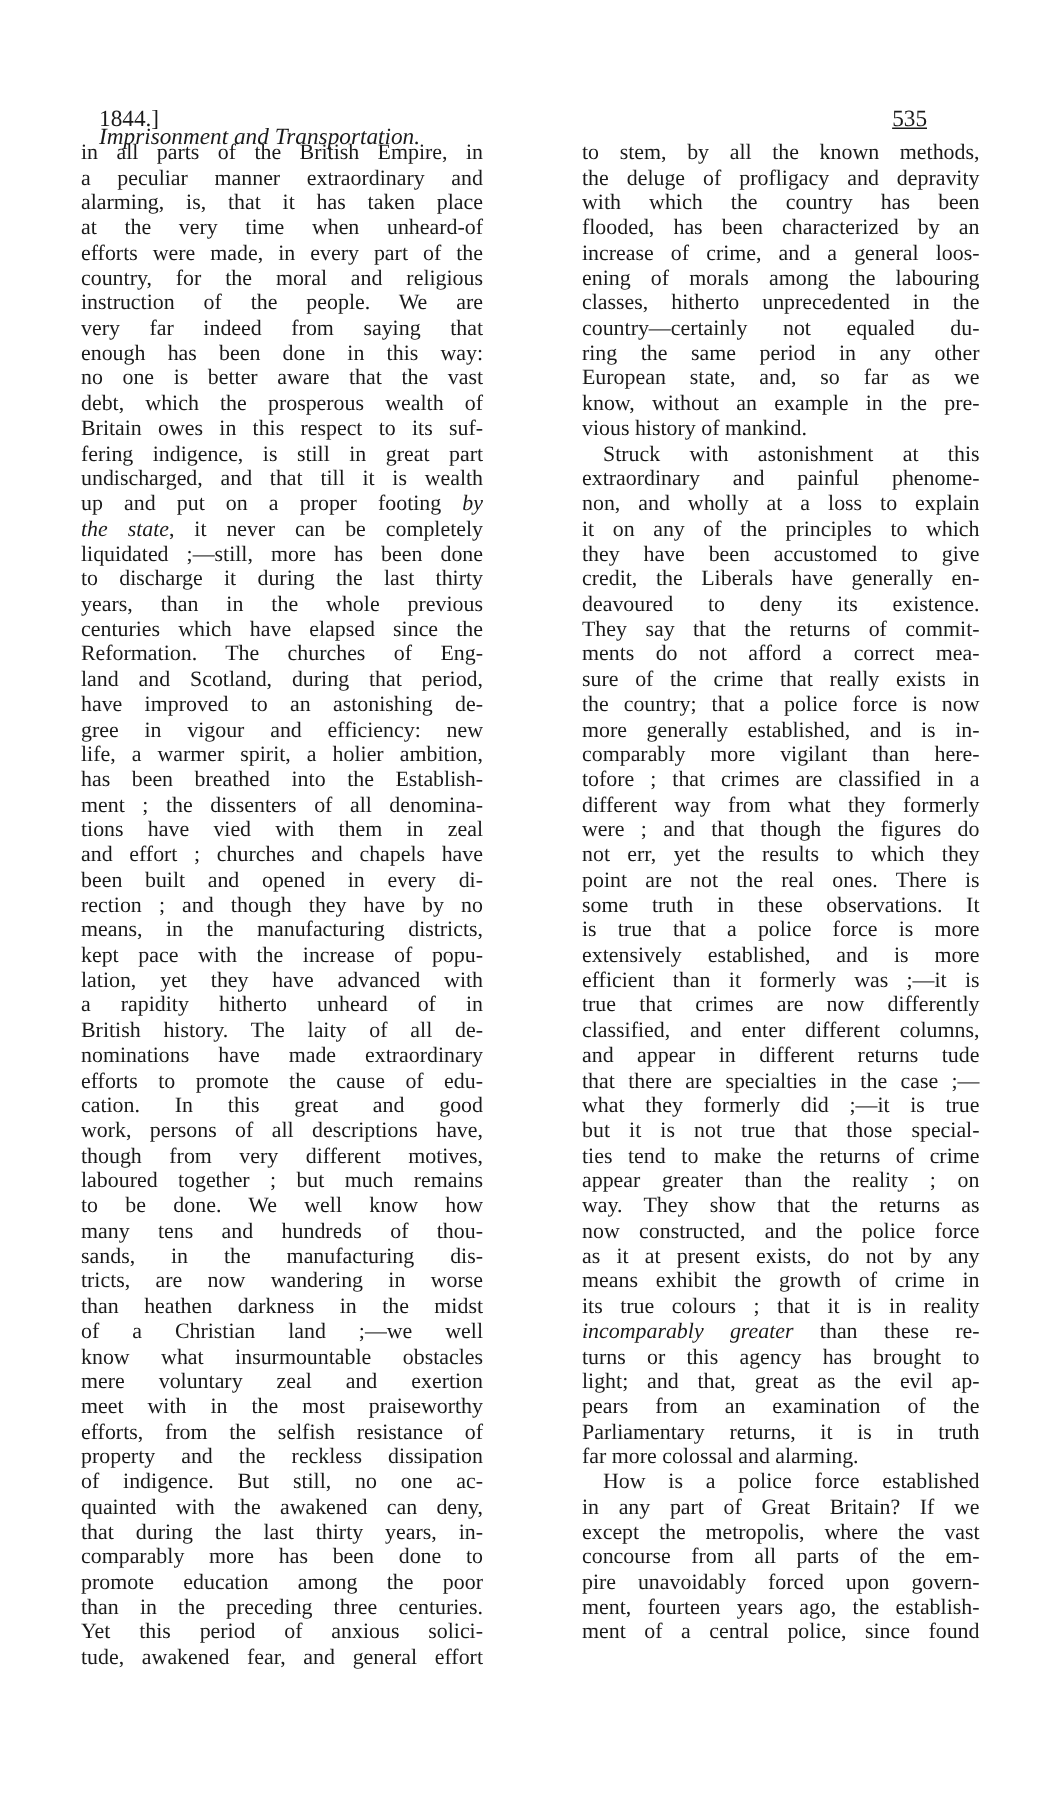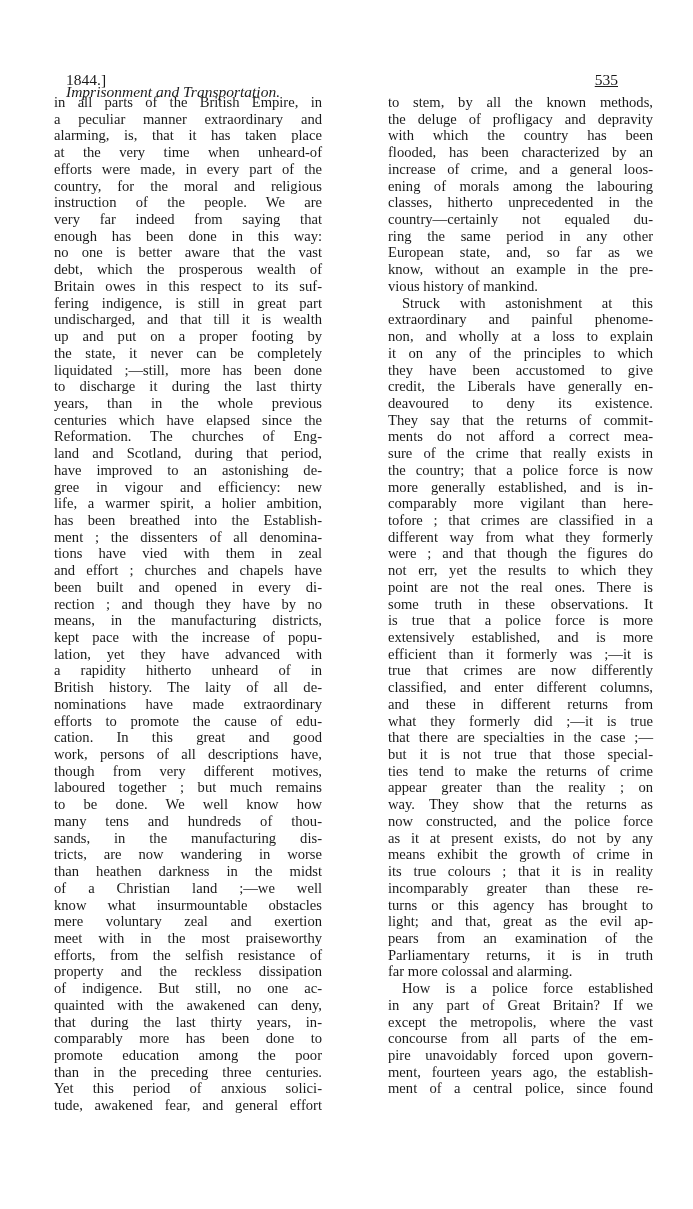--- a/index.html
+++ b/index.html
@@ -38,21 +38,21 @@
     .line {
       display: block;
       white-space: nowrap;
       text-align: justify;
       text-align-last: justify;
       height: 16.72px;
       overflow: visible;
     }
     .line.last { text-align-last: left; }
     .line.indent { padding-left: 14px; }
-    .it { }
+    .it { font-style: italic; }
   </style>
 </head>
 <body>
 
 <div class="header">
   <span class="left">1844.]</span>
   <span class="center">Imprisonment and Transportation.</span>
   <span class="right">535</span>
 </div>
 
@@ -149,23 +149,23 @@
     <span class="line">different way from what they formerly</span>
     <span class="line">were ; and that though the figures do</span>
     <span class="line">not err, yet the results to which they</span>
     <span class="line">point are not the real ones. There is</span>
     <span class="line">some truth in these observations. It</span>
     <span class="line">is true that a police force is more</span>
     <span class="line">extensively established, and is more</span>
     <span class="line">efficient than it formerly was ;—it is</span>
     <span class="line">true that crimes are now differently</span>
     <span class="line">classified, and enter different columns,</span>
-    <span class="line">and these in different returns from</span>
+    <span class="line">and appear in different returns tude</span>
+    <span class="line">that there are specialties in the case ;—</span>
     <span class="line">what they formerly did ;—it is true</span>
-    <span class="line">that there are specialties in the case ;—</span>
     <span class="line">but it is not true that those special-</span>
     <span class="line">ties tend to make the returns of crime</span>
     <span class="line">appear greater than the reality ; on</span>
     <span class="line">way. They show that the returns as</span>
     <span class="line">now constructed, and the police force</span>
     <span class="line">as it at present exists, do not by any</span>
     <span class="line">means exhibit the growth of crime in</span>
     <span class="line">its true colours ; that it is in reality</span>
     <span class="line"><span class="it">incomparably greater</span> than these re-</span>
     <span class="line">turns or this agency has brought to</span>

